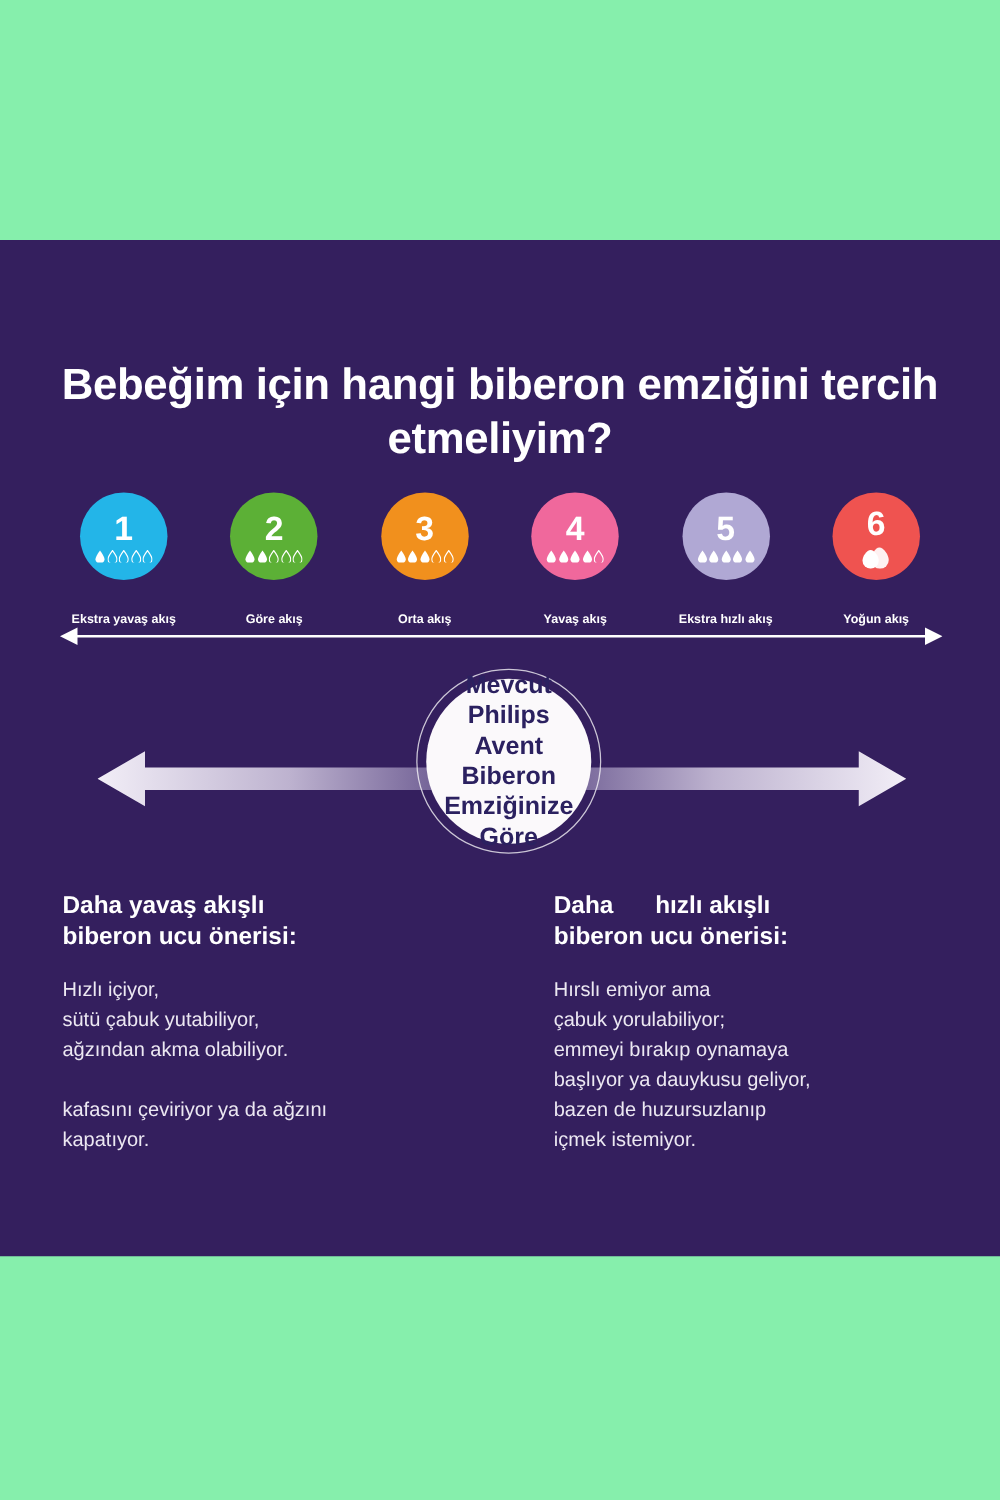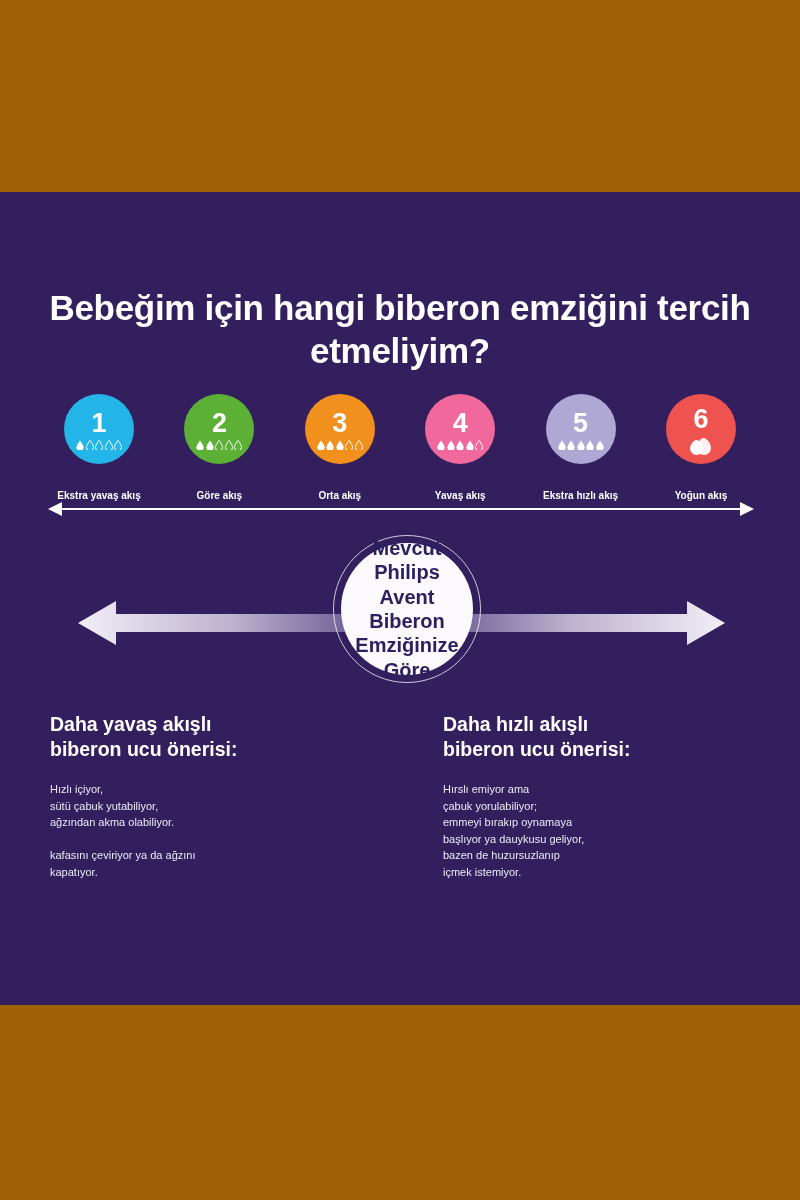--- a/index.html
+++ b/index.html
@@ -11,21 +11,21 @@
     width: 800px;
     height: 1200px;
     font-family: "Liberation Sans", sans-serif;
     overflow: hidden;
   }
 
   #page {
     position: relative;
     width: 800px;
     height: 1200px;
-    background: #a16207;
+    background: #86efac;
   }
 
   
   #panel {
     position: absolute;
     left: 0;
     top: 192px;
     width: 800px;
     height: 813px;
     background: #341f5e;
@@ -165,26 +165,26 @@
   }
   .col.left  { left: 50px;  }
   .col.right { left: 443px; text-align: left;  }
 
   .col-head {
     color: #ffffff;
     font-size: 19.5px;
     font-weight: bold;
     line-height: 1.26;
   }
-  .col-head .em { font-weight: bold; }
+  .col-head .em { font-weight: bold; margin-left: 28px; }
 
   .col-body {
     margin-top: 20px;
     color: #ece8f2;
-    font-size: 11px;
+    font-size: 16px;
     font-weight: normal;
     line-height: 1.5;
   }
 </style>
 </head>
 <body>
 
 <div id="page">
 
   <div id="panel">

